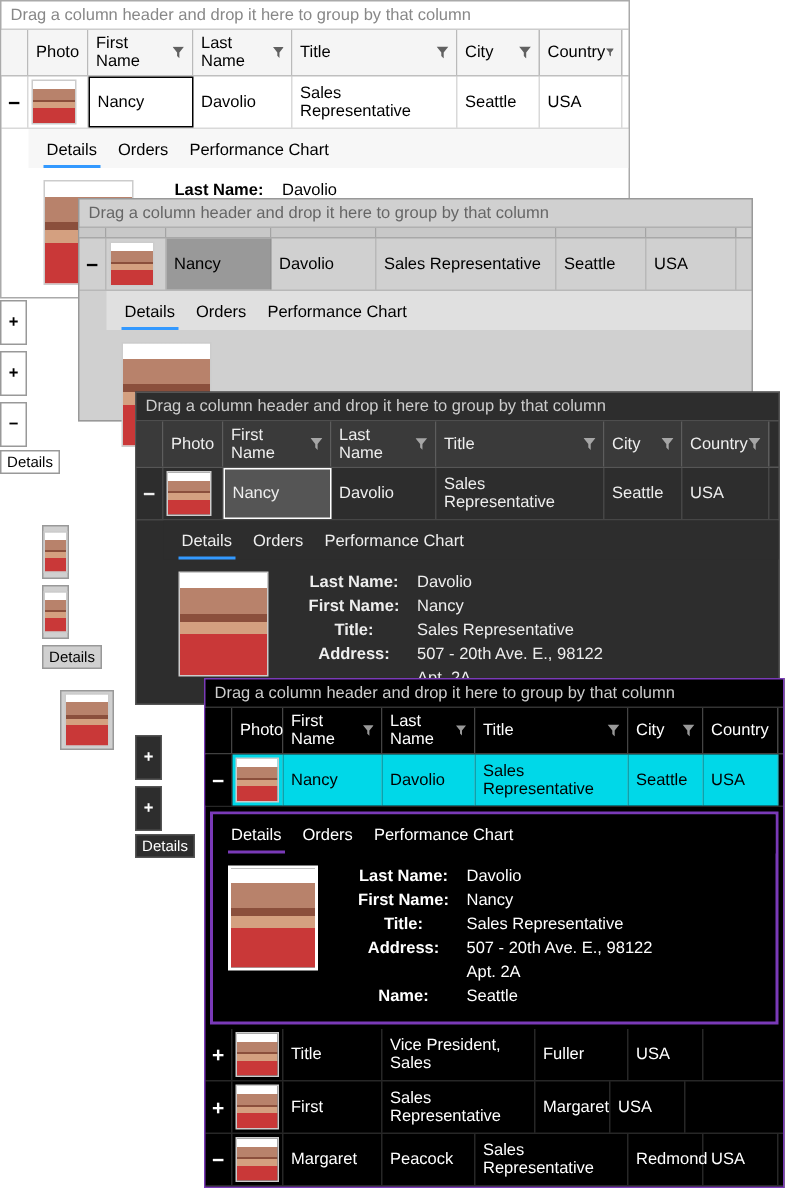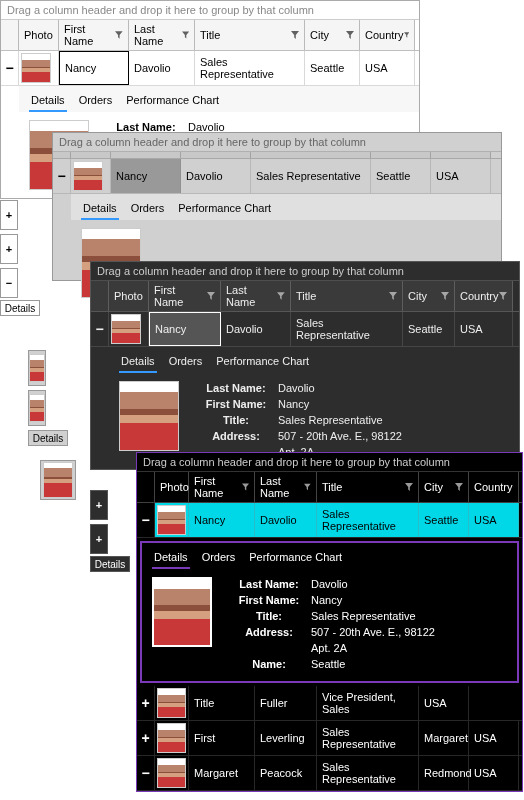--- a/index.html
+++ b/index.html
@@ -319,31 +319,30 @@
     </div>
   </div>
   </div>
 
   <div class="data-row">
     <div class="cell exp">+</div>
     <div class="cell photo-c" style="width:34px">
         <div class="avatar"></div>
       </div>
     <div class="cell" style="width:66px">Title</div>
+    <div class="cell" style="width:102px">Vice President, Sales</div>
     <div class="cell" style="width:62px">Fuller</div>
-    <div class="cell" style="width:102px">Vice President, Sales</div>
     <div class="cell" style="width:50px">USA</div>
   </div>
   <div class="data-row">
     <div class="cell exp">+</div>
     <div class="cell photo-c" style="width:34px">
         <div class="avatar"></div>
       </div>
     <div class="cell" style="width:66px">First</div>
-    <div class="cell" style="width:62px">Leverling</div>
     <div class="cell" style="width:102px">Sales Representative</div>
     <div class="cell" style="width:50px">Margaret</div>
     <div class="cell" style="width:50px">USA</div>
   </div>
   <div class="data-row">
     <div class="cell exp">−</div>
     <div class="cell photo-c" style="width:34px">
         <div class="avatar"></div>
       </div>
     <div class="cell" style="width:66px">Margaret</div>

